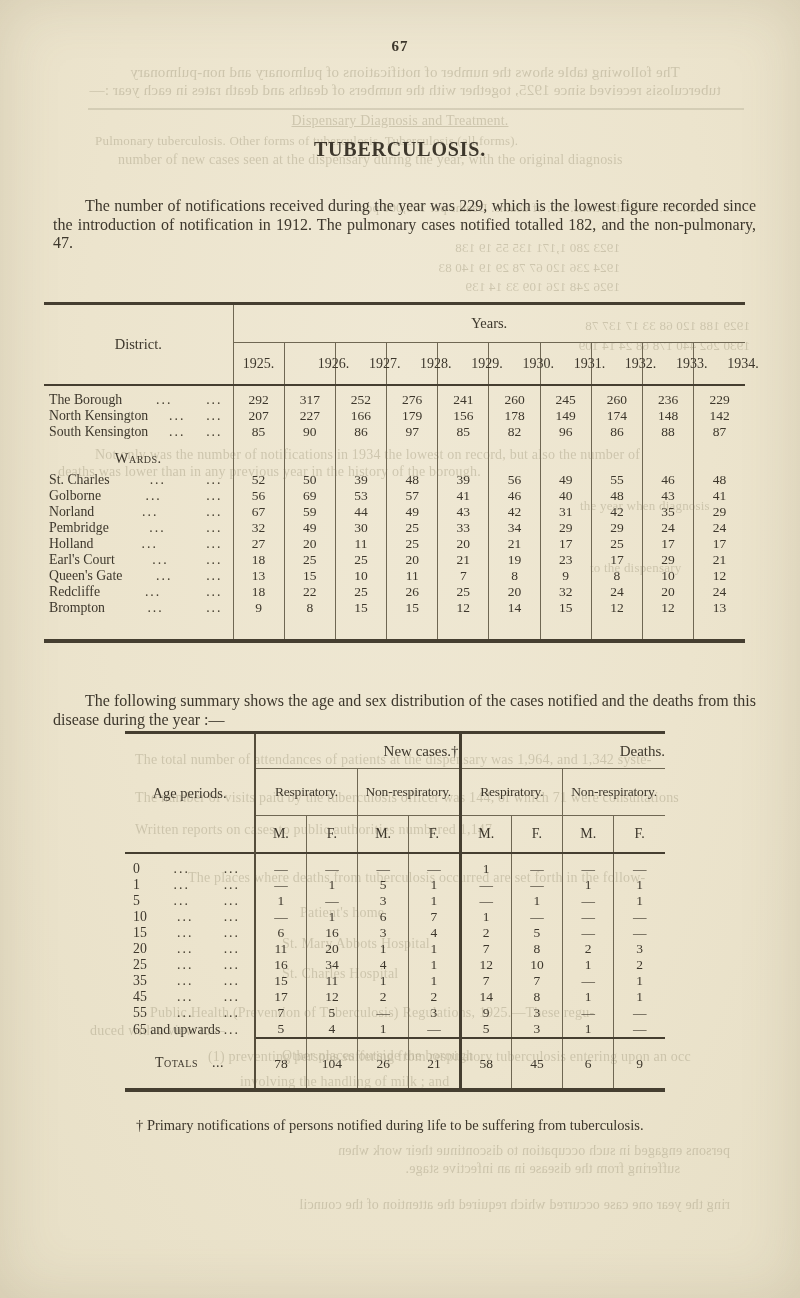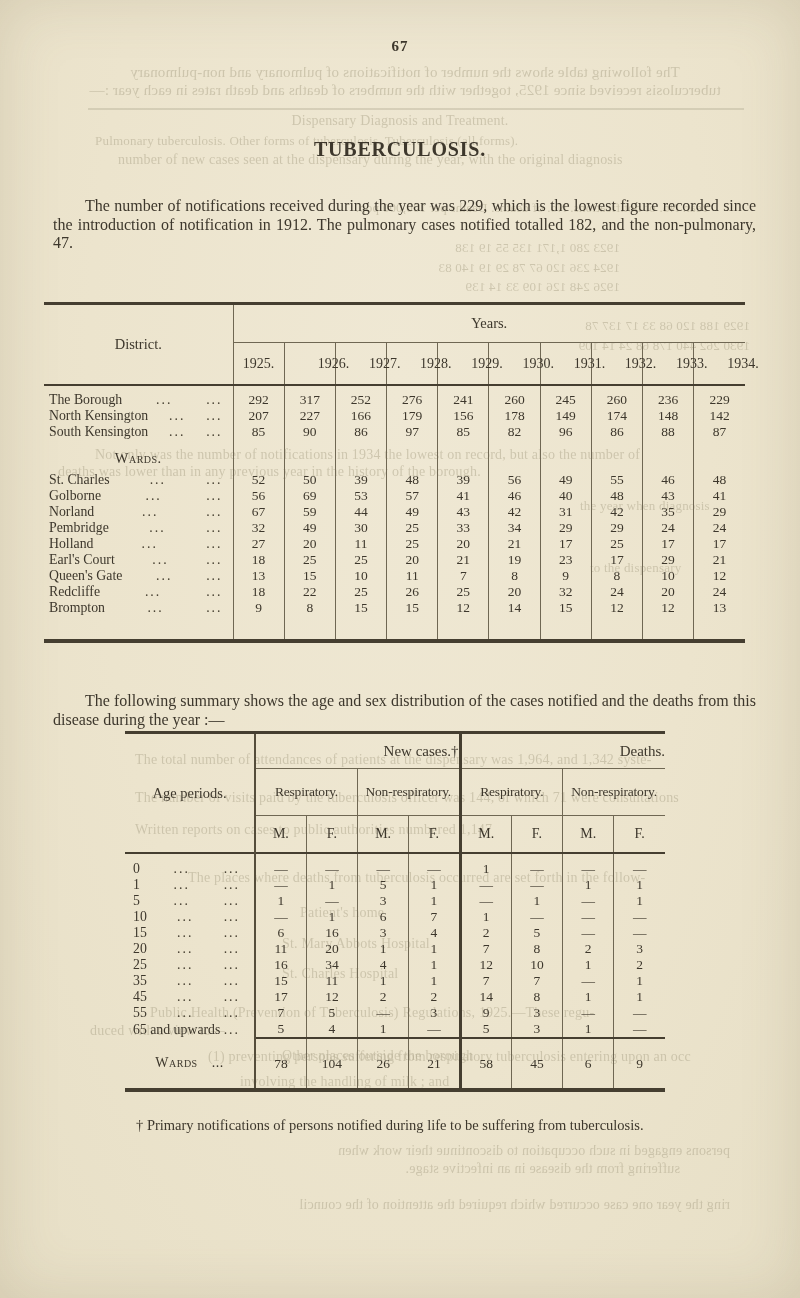--- a/index.html
+++ b/index.html
@@ -83,21 +83,21 @@
 </style>
 </head>
 <body>
 
 <div class="page">
 
   <div class="layer ghostlayer">
       <div class="ghost mir" style="left: 55px; top: 64px; width: 700px; font-size: 15px; text-align: center;">The following table shows the number of notifications of pulmonary and non-pulmonary</div>
       <div class="ghost mir" style="left: 55px; top: 82px; width: 700px; font-size: 15px; text-align: center;">tuberculosis received since 1925, together with the numbers of deaths and death rates in each year :—</div>
       <div class="ghost-rule" style="left: 88px; top: 108px; width: 656px;"></div>
-      <div class="ghost" style="left: 200px; top: 113px; width: 400px; font-size: 14px; text-align: center;">Dispensary Diagnosis and Treatment.</div>
+      <div class="ghost" style="left: 200px; top: 113px; width: 400px; font-size: 14px; text-align: center; text-decoration: underline;">Dispensary Diagnosis and Treatment.</div>
       <div class="ghost" style="left: 118px; top: 152px; width: 620px; font-size: 14px;">number of new cases seen at the dispensary during the year, with the original diagnosis</div>
       <div class="ghost" style="left: 95px; top: 133px; width: 640px; font-size: 13px;">Pulmonary tuberculosis.        Other forms of tuberculosis.        Tuberculosis (all forms).</div>
       <div class="ghost mir" style="left: 90px; top: 200px; width: 620px; font-size: 13px;">Year.        No. of notifications.        No. of deaths.        Deaths per 100,000 pop.</div>
       <div class="ghost mir" style="left: 180px; top: 240px; width: 440px; font-size: 13px;">1923     280     1,171     135     55     19     138</div>
       <div class="ghost mir" style="left: 180px; top: 260px; width: 440px; font-size: 13px;">1924     236     120     67     78     29     19     140     83</div>
       <div class="ghost mir" style="left: 180px; top: 279px; width: 440px; font-size: 13px;">1926     248     126     109     33     14     139</div>
       <div class="ghost mir" style="left: 420px; top: 318px; width: 330px; font-size: 13px;">1929     188     120     68     33     17     137     78</div>
       <div class="ghost mir" style="left: 420px; top: 338px; width: 330px; font-size: 13px;">1930     262     440     178     68     24     14     109</div>
       <div class="ghost" style="left: 95px; top: 447px; width: 660px; font-size: 14px;">Not only was the number of notifications in 1934 the lowest on record, but also the number of</div>
       <div class="ghost" style="left: 58px; top: 464px; width: 660px; font-size: 14px;">deaths was lower than in any previous year in the history of the borough.</div>
@@ -662,21 +662,21 @@
             <td class="num thick">5</td>
             <td class="num bl">3</td>
             <td class="num bl">1</td>
             <td class="num bl">—</td>
           </tr>
         </tbody>
       <tfoot>
           <tr>
             <td class="alabel">
               <div class="totlab">
-                <span>Wards</span>
+                <span>Totals</span>
                 <span class="dots">...</span>
               </div>
             </td>
             <td class="num">78</td>
             <td class="num bl">104</td>
             <td class="num bl">26</td>
             <td class="num bl">21</td>
             <td class="num thick">58</td>
             <td class="num bl">45</td>
             <td class="num bl">6</td>

